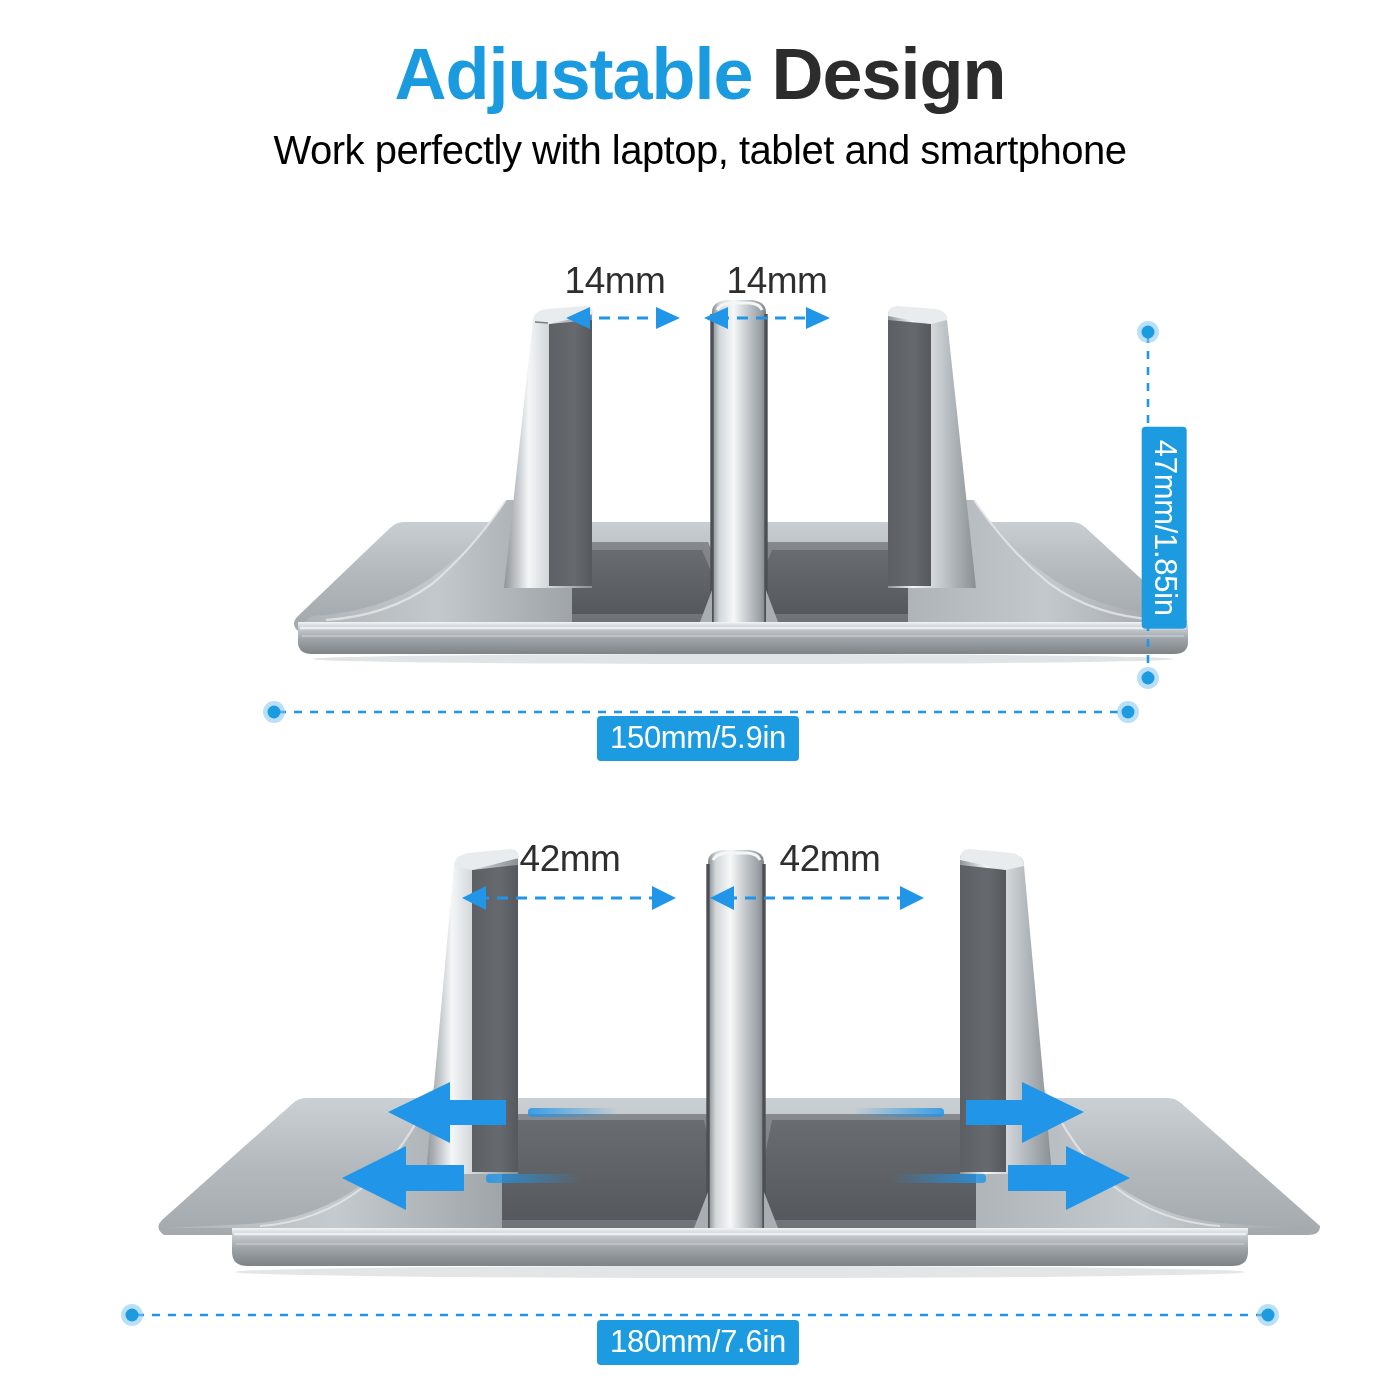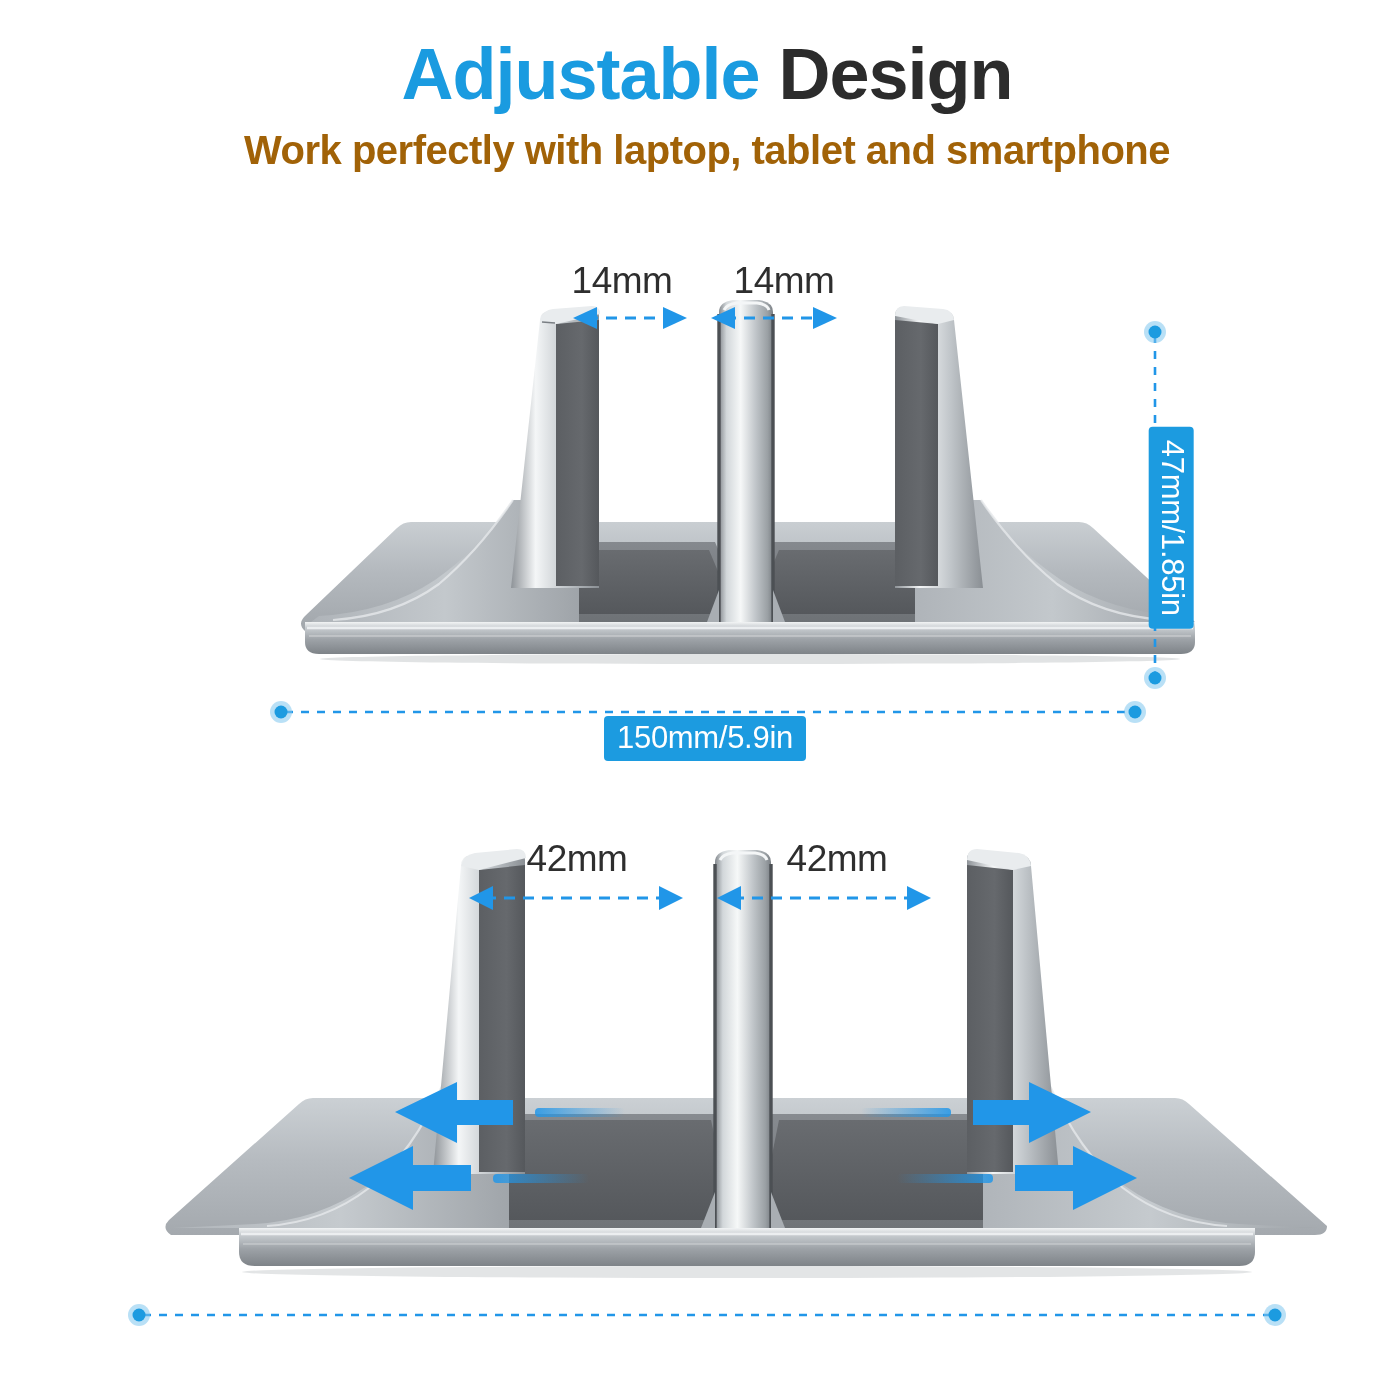--- a/index.html
+++ b/index.html
@@ -10,21 +10,20 @@
     background: #ffffff;
     font-family: "Liberation Sans", sans-serif;
     overflow: hidden;
   }
 
   .page {
     position: relative;
     width: 1319px;
     height: 1400px;
     background: #ffffff;
-    margin-left: 7px;
   }
 
   
   .header {
     position: absolute;
     top: 38px;
     left: 0;
     width: 1400px;
     text-align: center;
   }
@@ -33,22 +32,22 @@
     font-weight: bold;
     letter-spacing: -1px;
     line-height: 1.0;
     white-space: nowrap;
   }
   .title .t-blue  { color: #1A9BE0; }
   .title .t-dark  { color: #2C2C2C; }
   .subtitle {
     margin-top: 18px;
     font-size: 40px;
-    font-weight: bold;
-    color: #a16207;
+    font-weight: normal;
+    color: #000000;
     letter-spacing: -0.5px;
     white-space: nowrap;
   }
 
   
   .stand-block { position: absolute; left: 0; width: 1400px; padding-left: 36px; }
   #stand-top    { top: 250px;  height: 510px; }
   #stand-bottom { top: 820px;  height: 560px; }
 
   .stand-svg { display: block; }
@@ -356,16 +355,17 @@
       </svg>
 
       <svg style="position:absolute; left:0; top:0;" width="1400" height="560">
         <line x1="136" y1="495" x2="1264" y2="495" stroke="#2196E8" stroke-width="2.6" stroke-dasharray="8,8"></line>
         <circle cx="132" cy="495" r="11" fill="#7FC6EF" opacity="0.55"></circle>
         <circle cx="132" cy="495" r="6.5" fill="#1C9BE0"></circle>
         <circle cx="1268" cy="495" r="11" fill="#7FC6EF" opacity="0.55"></circle>
         <circle cx="1268" cy="495" r="6.5" fill="#1C9BE0"></circle>
       </svg>
 
+      <div class="badge" style="left:597px; top:500px;">180mm/7.6in</div>
     </div>
   </div>
 
 </div>
 
 </body></html>

